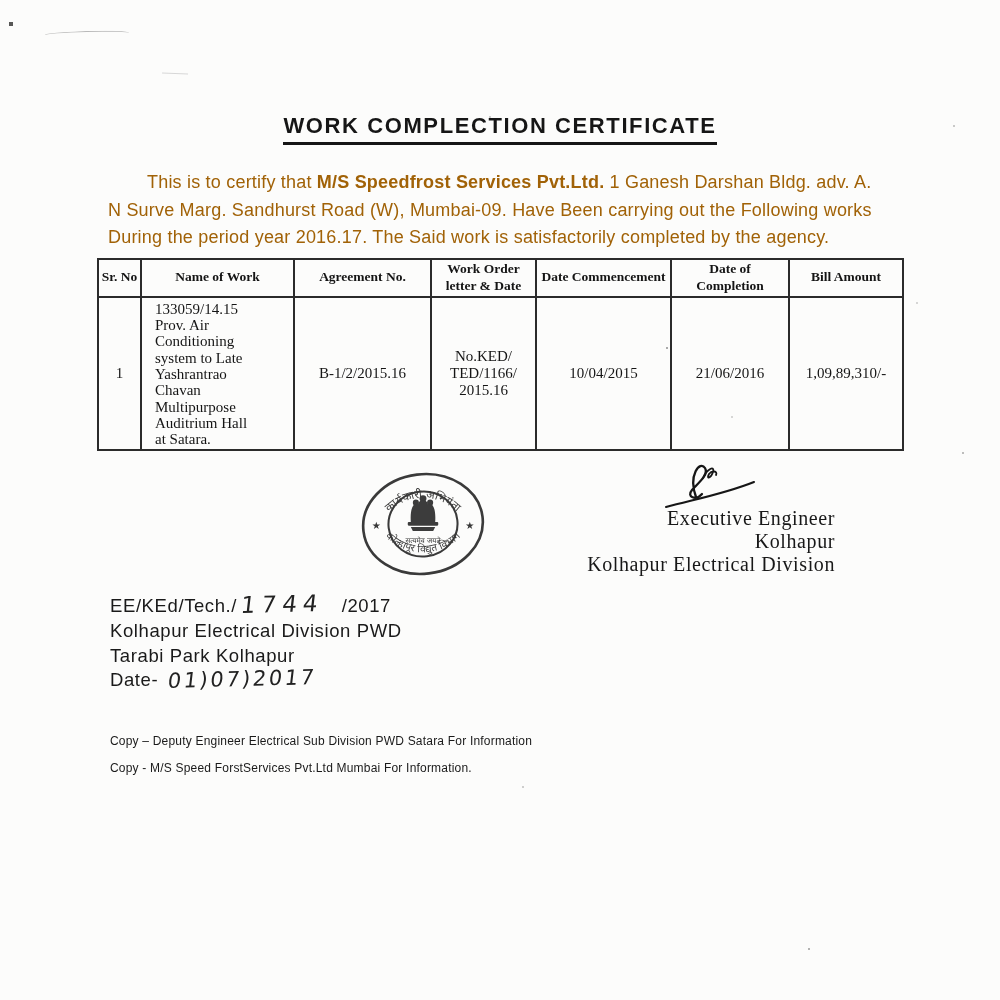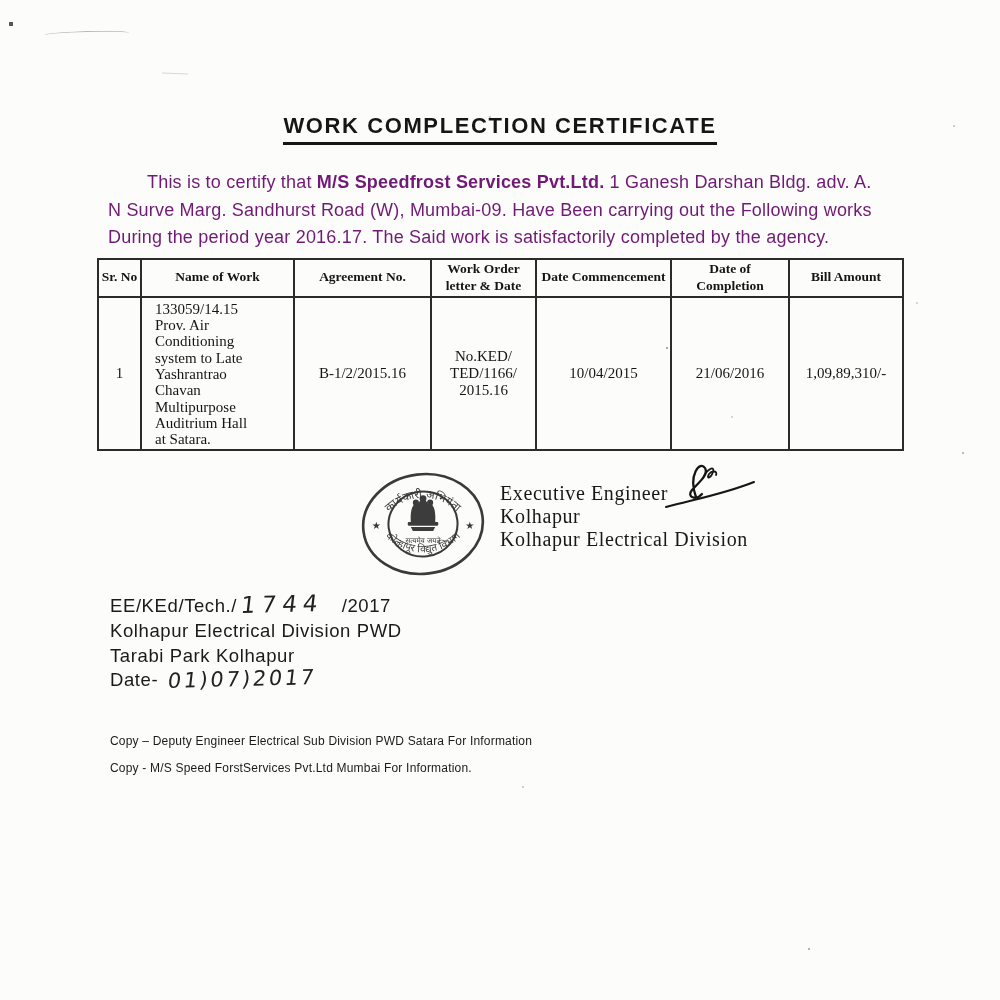--- a/index.html
+++ b/index.html
@@ -28,39 +28,39 @@
   .pen-mark2{position:absolute;left:162px;top:73px;width:26px;height:3px;
     border-top:1px solid #d7d7d7;transform:rotate(2deg);}
 
   
   .title-wrap{position:absolute;top:113px;left:0;width:1000px;text-align:center;}
   .doc-title{display:inline-block;font-weight:bold;font-size:22px;letter-spacing:1.6px;
     color:#161616;border-bottom:3px solid #161616;padding-bottom:3px;}
 
   
   .intro{position:absolute;top:151px;left:108px;width:768px;
-    font-size:18px;line-height:27.5px;letter-spacing:.2px;text-indent:39px;color:#701a75;}
+    font-size:18px;line-height:27.5px;letter-spacing:.2px;text-indent:39px;color:#a16207;}
   .intro b{font-weight:bold;}
 
   
   .works-table{position:absolute;top:258px;left:97px;border-collapse:collapse;
     table-layout:fixed;font-family:"Liberation Serif",serif;color:#151515;}
   .works-table th,.works-table td{border:2px solid #2b2b2b;background:transparent;}
   .works-table th{font-size:13.5px;font-weight:bold;text-align:center;vertical-align:middle;
     height:31px;padding:1px 2px;line-height:1.25;}
   .works-table td{font-size:15px;text-align:center;vertical-align:middle;height:146px;padding:0 2px;}
   td.cell-name{ text-align:left;vertical-align:top;padding:3px 2px 2px 13px;
     white-space:pre-line;line-height:16.3px;margin-left:8px;}
   td.cell-workorder{white-space:pre-line;line-height:17px;}
 
   
   .seal-svg{position:absolute;left:360px;top:471px;width:126px;height:106px;opacity:.92;}
   .seal-svg text{font-family:"DejaVu Sans",sans-serif;fill:#282828;}
   .sig-svg{position:absolute;left:648px;top:457px;width:112px;height:58px;}
-  .sig-block{position:absolute;left:500px;top:482px;width:335px;text-align:left;
+  .sig-block{position:absolute;left:500px;top:507px;width:335px;text-align:right;
     font-family:"Liberation Serif",serif;font-size:20px;line-height:23px;
     letter-spacing:.6px;color:#181818;}
 
   
   .office{position:absolute;left:110px;top:592px;font-size:18.5px;letter-spacing:.6px;
     line-height:24.5px;color:#1a1a1a;}
   .office .row{white-space:nowrap;}
   .hand{font-family:"DejaVu Sans",sans-serif;display:inline-block;
     transform:skewX(-8deg) rotate(-1.5deg);font-weight:normal;color:#222;}
   .ref-num{font-size:23px;letter-spacing:6px;margin:0 18px 0 4px;}

